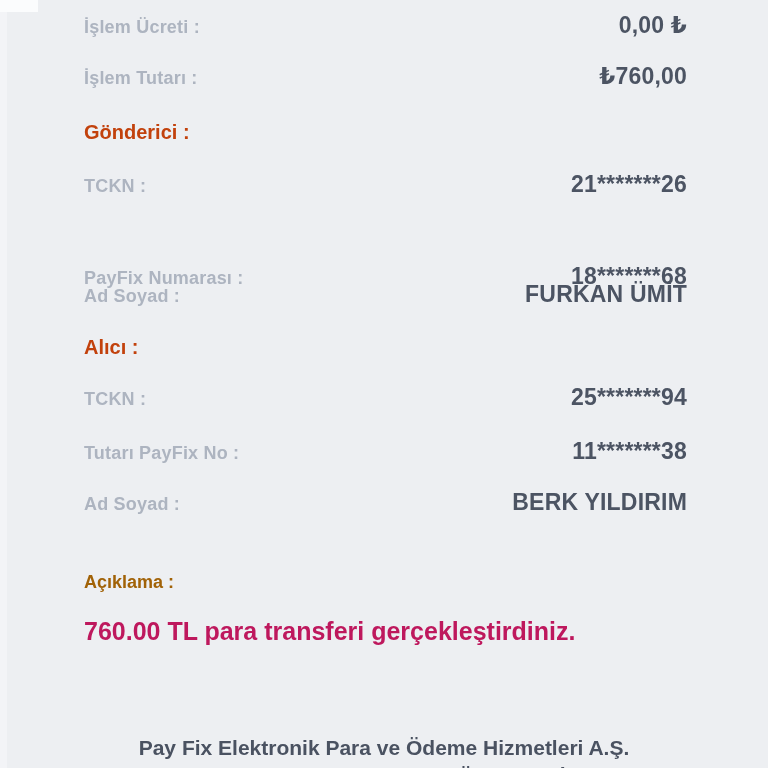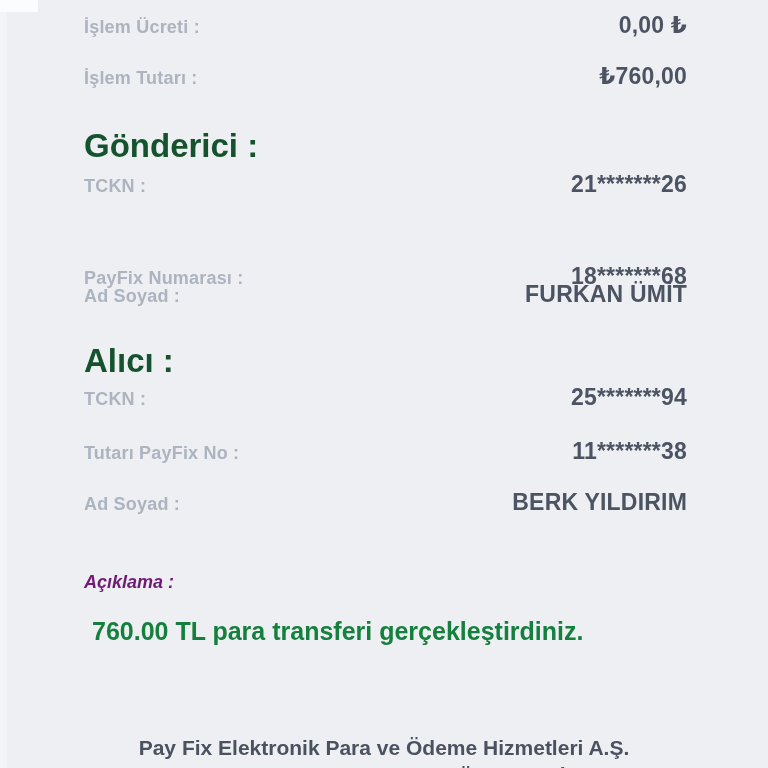--- a/index.html
+++ b/index.html
@@ -44,45 +44,43 @@
   .field-value {
     font-size: 23px;
     font-weight: 700;
     color: #4c5463;
     letter-spacing: 0.2px;
     white-space: nowrap;
   }
   .section-heading {
     position: absolute;
     left: 84px;
-    font-size: 33px;
+    font-size: 20px;
     line-height: 31px;
     font-weight: 700;
-    color: #14532d;
+    color: #c2410c;
     white-space: nowrap;
-    margin-top: 13px;
   }
   .desc-label {
     position: absolute;
     left: 84px;
     font-size: 18px;
     line-height: 21px;
     font-weight: 700;
-    color: #701a75;
+    color: #a16207;
     white-space: nowrap;
-    font-style: italic;
   }
   .desc-text {
     position: absolute;
-    left: 92px;
+    left: 84px;
     width: 640px;
     font-size: 25px;
     line-height: 29px;
     font-weight: 700;
-    color: #15803d;
+    color: #be185d;
     white-space: nowrap;
   }
   .footer-line {
     position: absolute;
     left: 40px;
     width: 688px;
     text-align: center;
     font-size: 21px;
     line-height: 25px;
     font-weight: 700;

